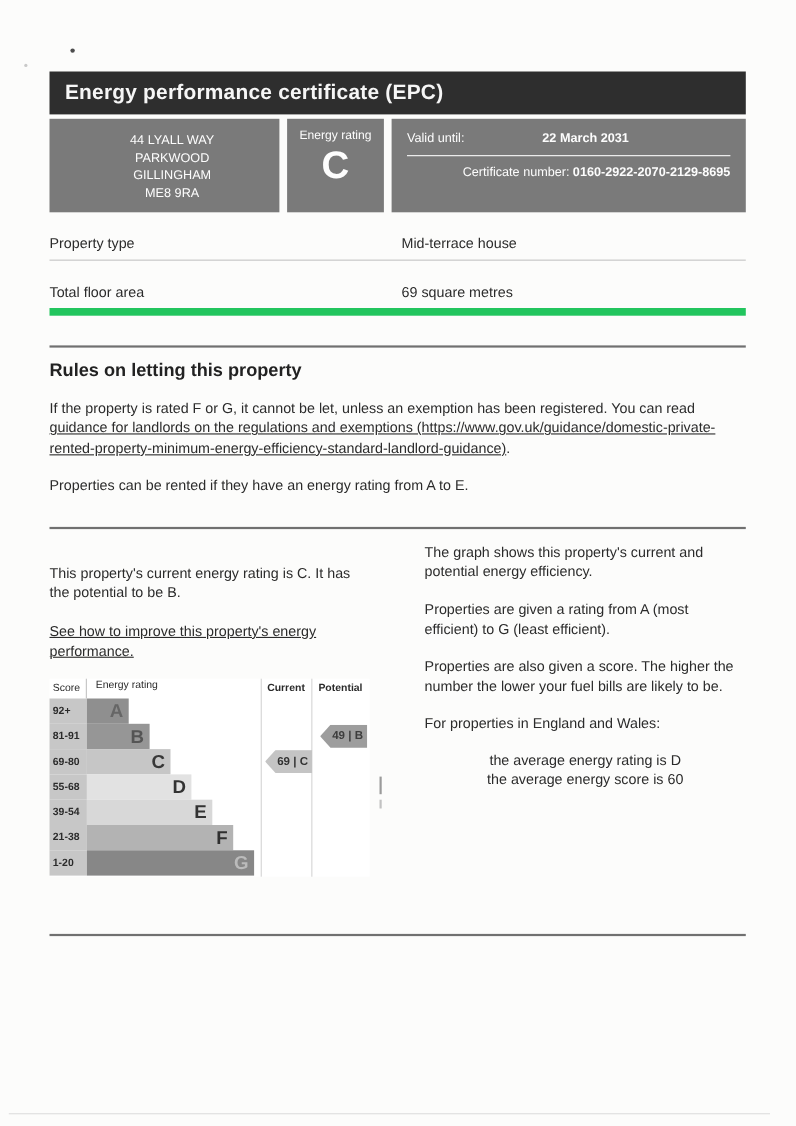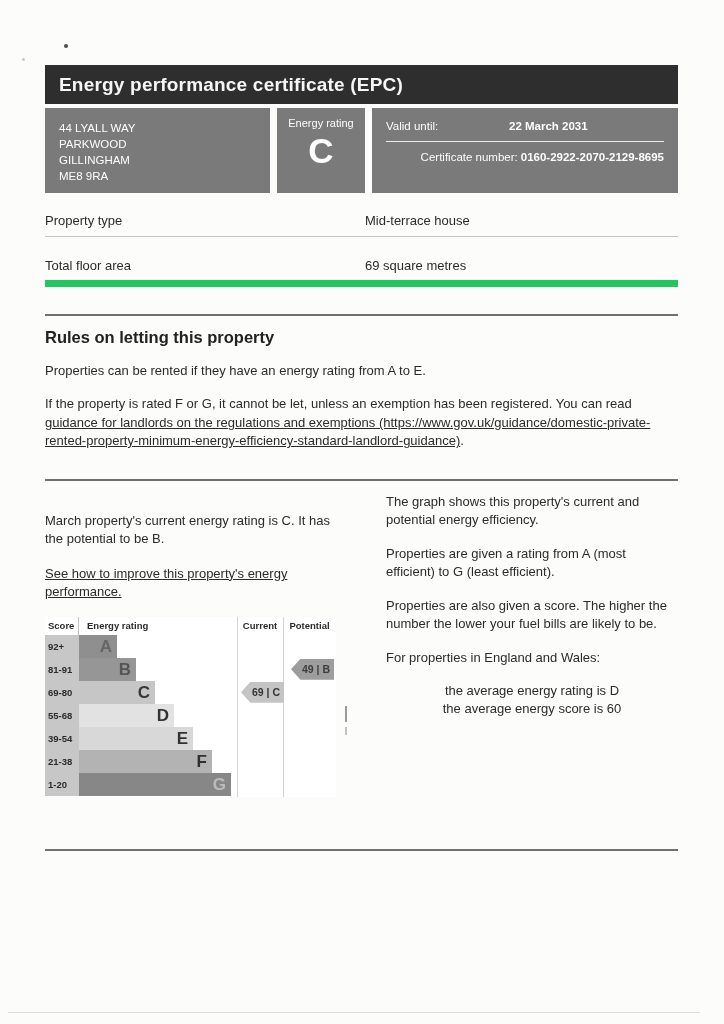--- a/index.html
+++ b/index.html
@@ -22,21 +22,21 @@
   
   .title-bar {
     position:absolute; left:45px; top:65px; width:633px; height:39px;
     background:#2e2e2e; color:#f6f6f6;
     display:flex; align-items:center; padding-left:14px;
   }
   .title-bar h1 { font-size:19px; font-weight:bold; letter-spacing:.2px; }
 
   .header-boxes { position:absolute; left:45px; top:108px; width:633px; height:85px; display:flex; gap:7px; }
   .gray-box { background:#7a7a7a; color:#fdfdfd; }
-  .address-box { width:225px; padding:13px 0 0 14px; font-size:11.5px; line-height:1.38; }
+  .address-box { width:209px; padding:13px 0 0 14px; font-size:11.5px; line-height:1.38;text-align:center; }
   .rating-box { width:88px; text-align:center; padding-top:9px; }
   .rating-box .rating-label { font-size:11px; display:block; }
   .rating-box .rating-letter { font-size:35px; font-weight:bold; line-height:1.25; display:block; }
   .valid-box { flex:1; padding:12px 14px 0 14px; font-size:11.5px; }
   .valid-row { display:flex;gap:31px; }
   .valid-row .vlabel { width:92px; }
   .bold { font-weight:bold; }
   .valid-divider { border:none; border-top:1px solid rgba(255,255,255,.85); margin:9px 0 9px 0; }
   .cert-row { white-space:nowrap;text-align:right; }
   .cert-row .bold { margin-left:3px; }
@@ -70,21 +70,21 @@
   .left-col .intro { margin-top:19px; max-width:290px; }
   .left-col .improve-link { display:inline-block; margin-top:16px; max-width:270px; font-size:13px; line-height:1.42; }
   .right-col p { margin-bottom:15px; }
   .right-col .averages { line-height:1.35;text-align:center; }
 
   
   .chart {
     position:relative; margin-top:15px; width:291px; height:180px;
     background:#ffffff; font-size:10px;
   }
-  .chart-header { display:flex; height:18px; align-items:center; font-weight:bold; }
+  .chart-header { display:flex; height:18px; align-items:flex-start; font-weight:normal; }
   .h-score { width:34px; padding-left:3px; border-right:1px solid #c2c2c2; align-self:stretch; display:flex; align-items:center; font-size:9.5px; }
   .h-rating { padding-left:8px; font-size:9.5px; }
   .band-row { display:flex; height:23px; }
   .score-cell { width:34px; background:#c7c7c7; font-weight:bold; font-size:9.5px; display:flex; align-items:center; padding-left:3px; }
   .band-bar { display:flex; align-items:center; justify-content:flex-end; padding-right:5px; }
   .band-letter { font-size:17px; font-weight:bold; line-height:23px; }
   .panel-border { position:absolute; top:0; bottom:0; width:1px; background:#d4d4d4; }
   .current-border { left:192px; }
   .potential-border { left:238px; }
   .h-current { position:absolute; left:192px; top:3px; width:46px; text-align:center; font-weight:bold; font-size:9.5px; }
@@ -141,29 +141,29 @@
     <div class="prop-row prop-row-2">
       <span class="prop-label">Total floor area</span>
       <span>69 square metres</span>
     </div>
   </div>
 
   <hr class="divider divider-strong divider-1">
 
   <div class="rules-section">
     <h2>Rules on letting this property</h2>
+    <p class="body-text"><span>If the property is rated F or G, it cannot be let, unless an exemption has been registered. You can read </span><a class="doc-link">guidance for landlords on the regulations and exemptions (https://www.gov.uk/guidance/domestic-private-rented-property-minimum-energy-efficiency-standard-landlord-guidance)</a><span>.</span></p>
     <p class="body-text">Properties can be rented if they have an energy rating from A to E.</p>
-    <p class="body-text"><span>If the property is rated F or G, it cannot be let, unless an exemption has been registered. You can read </span><a class="doc-link">guidance for landlords on the regulations and exemptions (https://www.gov.uk/guidance/domestic-private-rented-property-minimum-energy-efficiency-standard-landlord-guidance)</a><span>.</span></p>
   </div>
 
   <hr class="divider divider-strong divider-2">
 
   <div class="efficiency-section">
     <div class="left-col">
-      <p class="body-text intro">March property's current energy rating is C. It has the potential to be B.</p>
+      <p class="body-text intro">This property's current energy rating is C. It has the potential to be B.</p>
       <a class="doc-link improve-link">See how to improve this property's energy performance.</a>
 
       <div class="chart">
         <div class="chart-header">
           <span class="h-score">Score</span>
           <span class="h-rating">Energy rating</span>
         </div>
 
         <div class="band-row">
           <span class="score-cell">92+</span>

